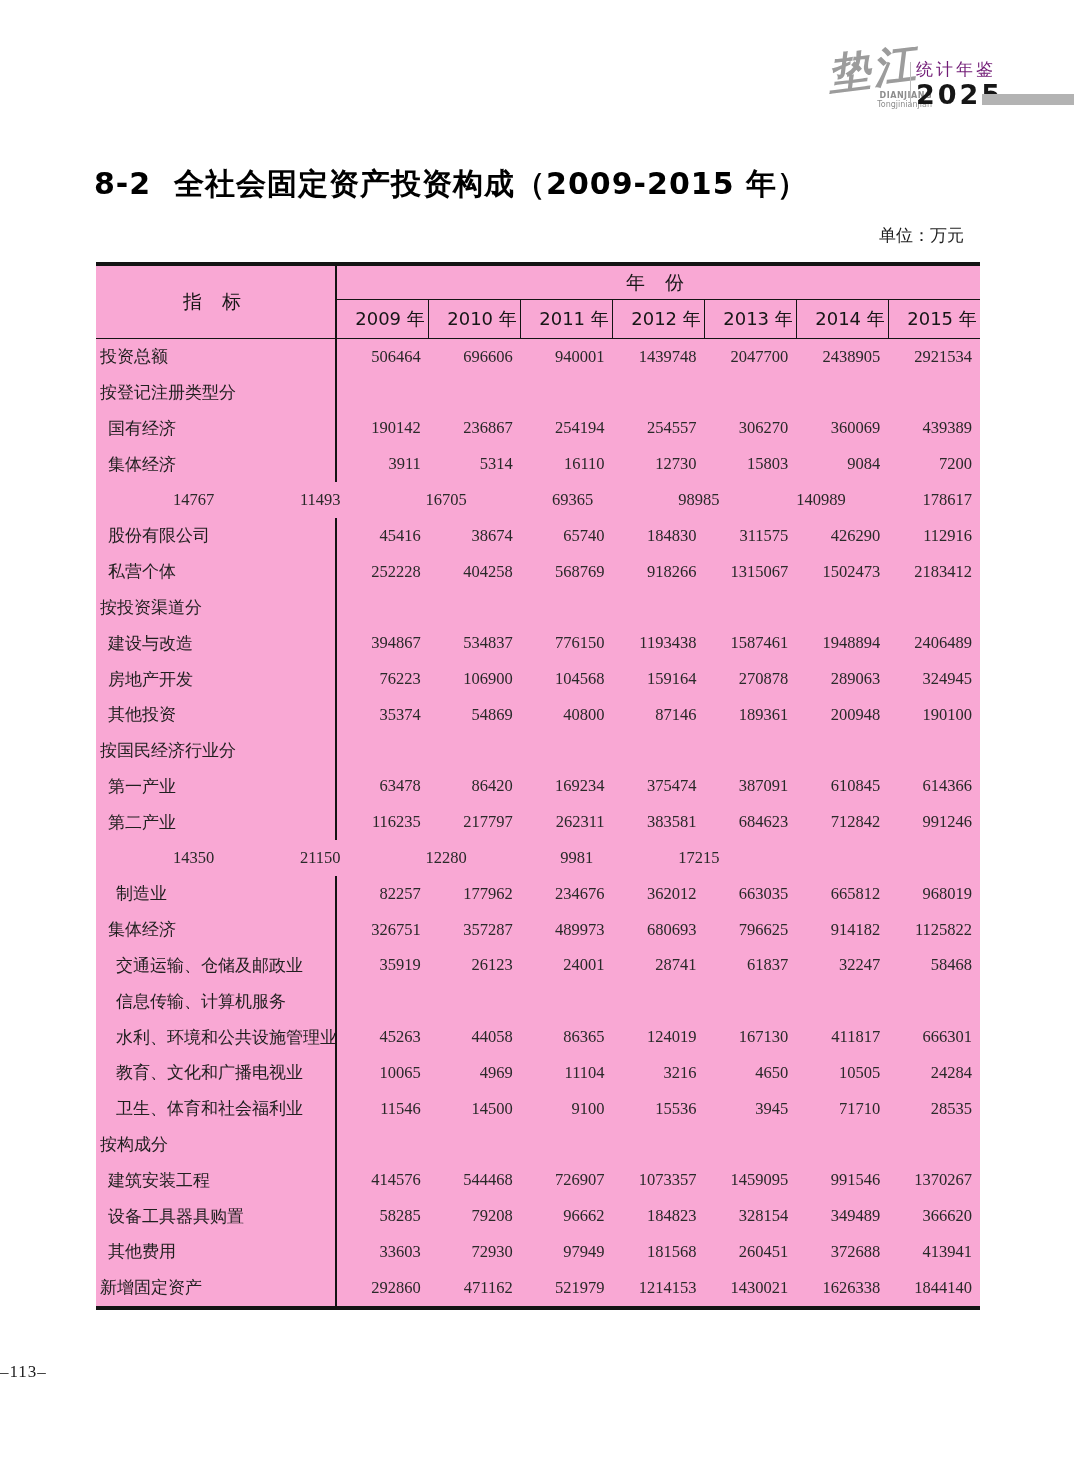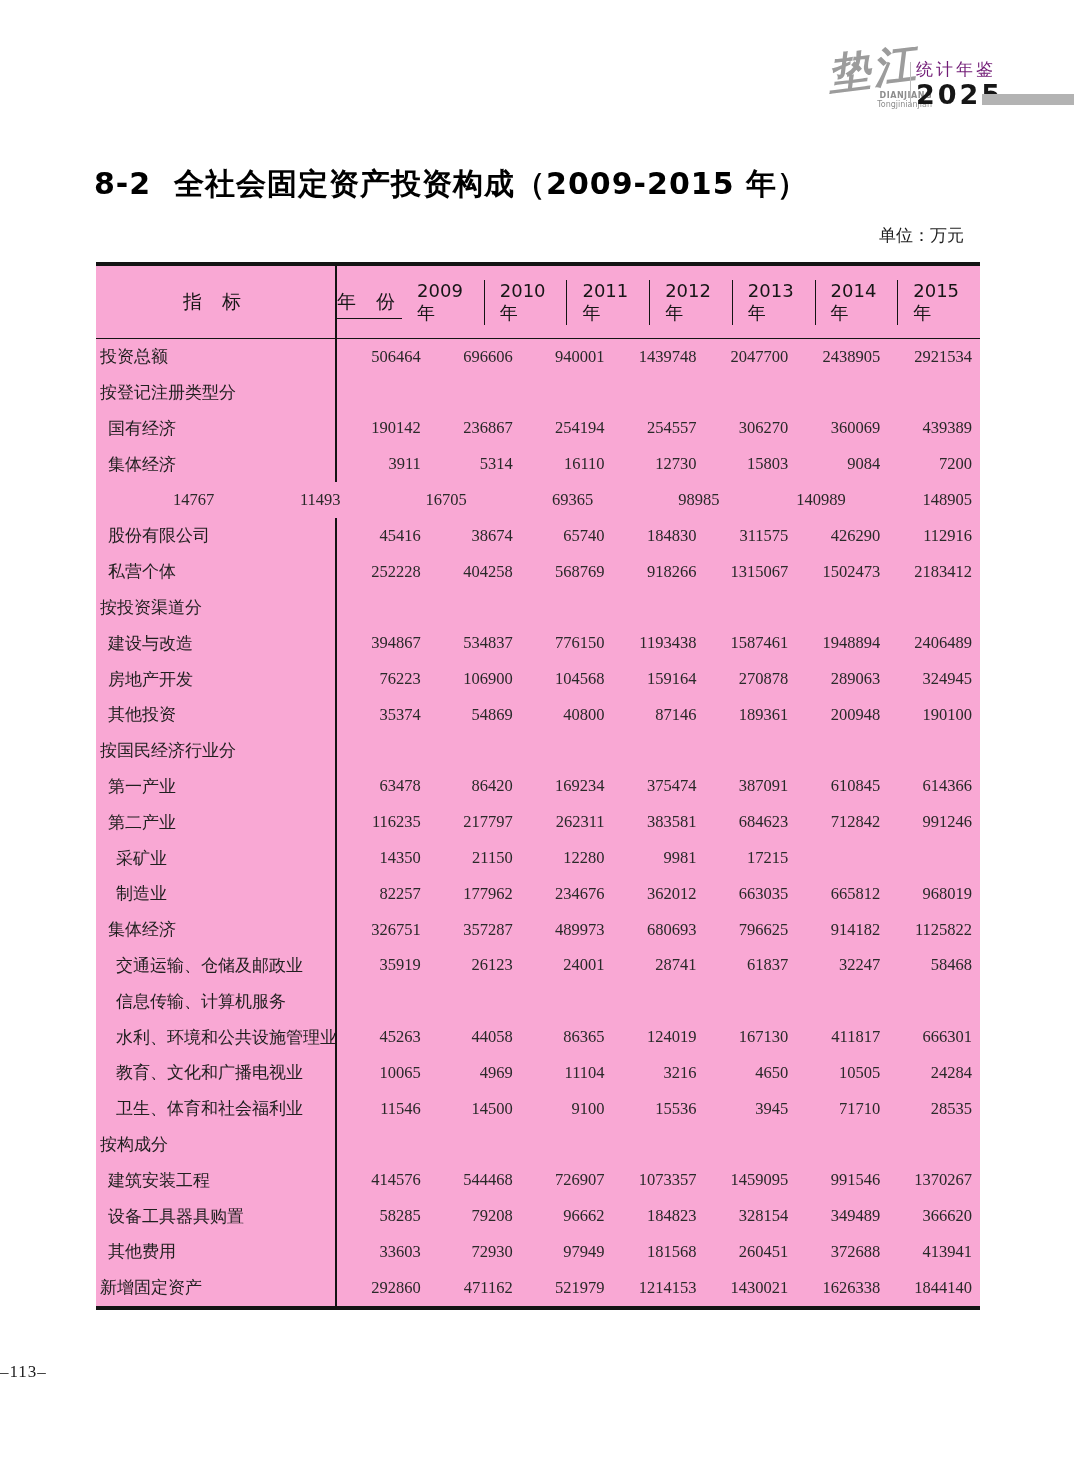--- a/index.html
+++ b/index.html
@@ -29,21 +29,21 @@
   .unit{position:absolute;left:96px;top:224px;width:868px;text-align:right;
       font-size:17px;color:#1c1c1c;}
 
   
   .tbl{position:absolute;left:96px;top:262px;width:884px;
       border-top:4px solid #141414;border-bottom:4px solid #141414;background:#f9a8d4;}
   .thead{display:flex;height:72px;border-bottom:1px solid #141414;}
   .indicator-head{width:241px;box-sizing:border-box;border-right:2px solid #141414;
       display:flex;align-items:center;justify-content:center;
       font-family:"DejaVu Sans",sans-serif;font-size:19px;letter-spacing:7px;color:#161616;}
-  .year-head{flex:1;display:flex;align-items:center;}
+  .year-head{flex:1;display:flex;flex-direction:column;}
   .year-group{height:33px;border-bottom:1px solid #141414;display:flex;
       align-items:center;justify-content:center;
       font-family:"DejaVu Sans",sans-serif;font-size:19px;letter-spacing:7px;color:#161616;}
   .year-row{flex:1;display:flex;}
   .ycell{flex:1;display:flex;align-items:center;justify-content:center;
       font-family:"DejaVu Sans",sans-serif;font-size:18px;color:#161616;
       border-right:1px solid #141414;padding-left:15px;}
   .ycell:last-child{border-right:none;}
 
   .trow{display:flex;height:35.8px;}
@@ -139,21 +139,21 @@
           <div class="vcell">9084</div>
           <div class="vcell">7200</div>
         </div>
         <div class="trow">
           <div class="vcell">14767</div>
           <div class="vcell">11493</div>
           <div class="vcell">16705</div>
           <div class="vcell">69365</div>
           <div class="vcell">98985</div>
           <div class="vcell">140989</div>
-          <div class="vcell">148905</div>
+          <div class="vcell">178617</div>
         </div>
         <div class="trow">
           <div class="lcell ind1">股份有限公司</div>
           <div class="vcell">45416</div>
           <div class="vcell">38674</div>
           <div class="vcell">65740</div>
           <div class="vcell">184830</div>
           <div class="vcell">311575</div>
           <div class="vcell">426290</div>
           <div class="vcell">112916</div>
@@ -232,21 +232,20 @@
           <div class="lcell ind1">第二产业</div>
           <div class="vcell">116235</div>
           <div class="vcell">217797</div>
           <div class="vcell">262311</div>
           <div class="vcell">383581</div>
           <div class="vcell">684623</div>
           <div class="vcell">712842</div>
           <div class="vcell">991246</div>
         </div>
         <div class="trow">
-          <div class="lcell ind2">采矿业</div>
           <div class="vcell">14350</div>
           <div class="vcell">21150</div>
           <div class="vcell">12280</div>
           <div class="vcell">9981</div>
           <div class="vcell">17215</div>
           <div class="vcell"></div>
           <div class="vcell"></div>
         </div>
         <div class="trow">
           <div class="lcell ind2">制造业</div>

